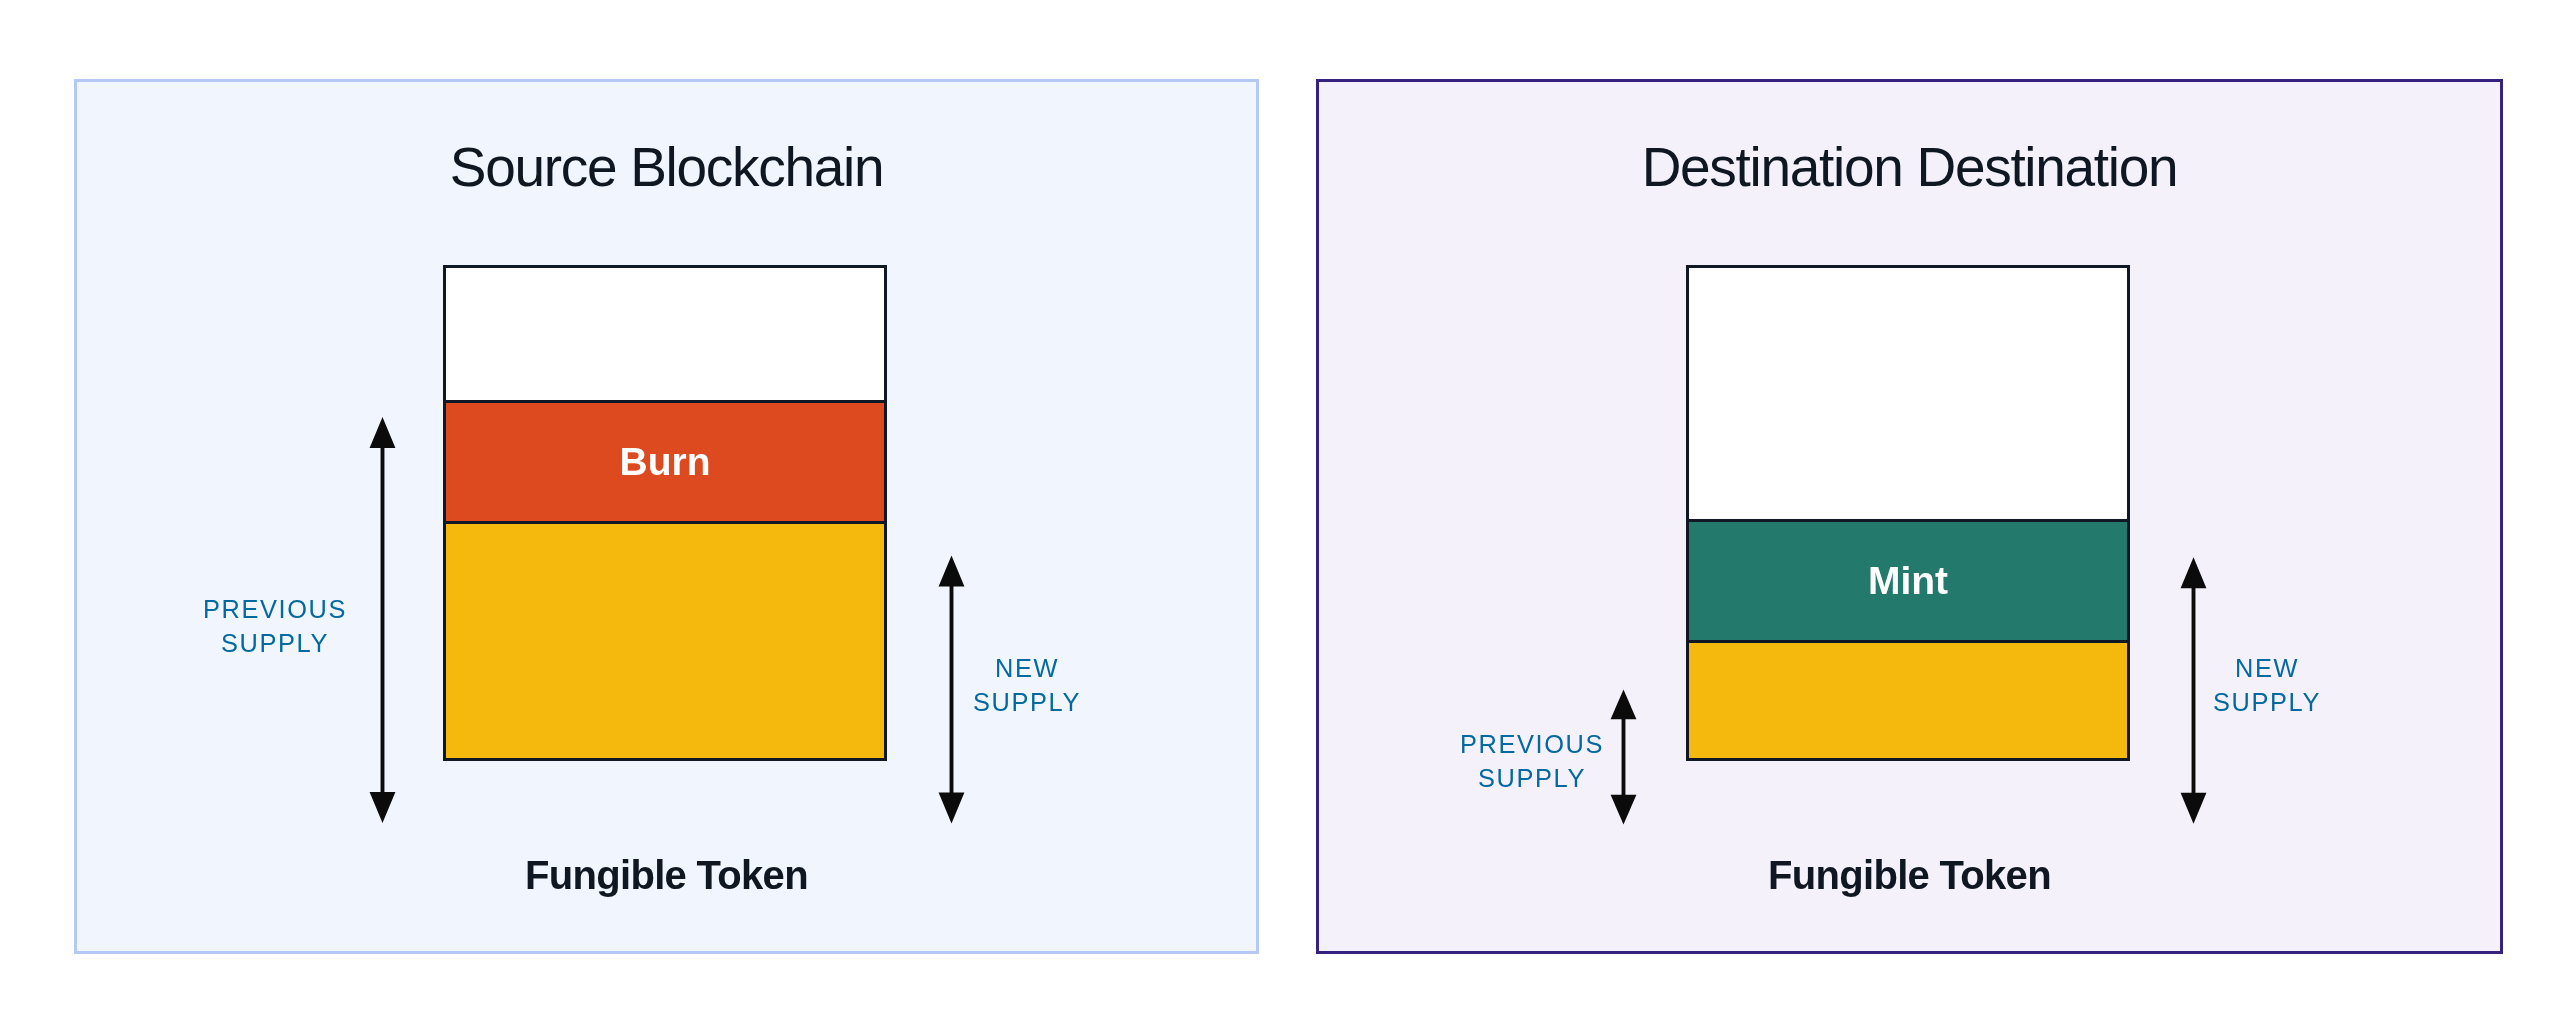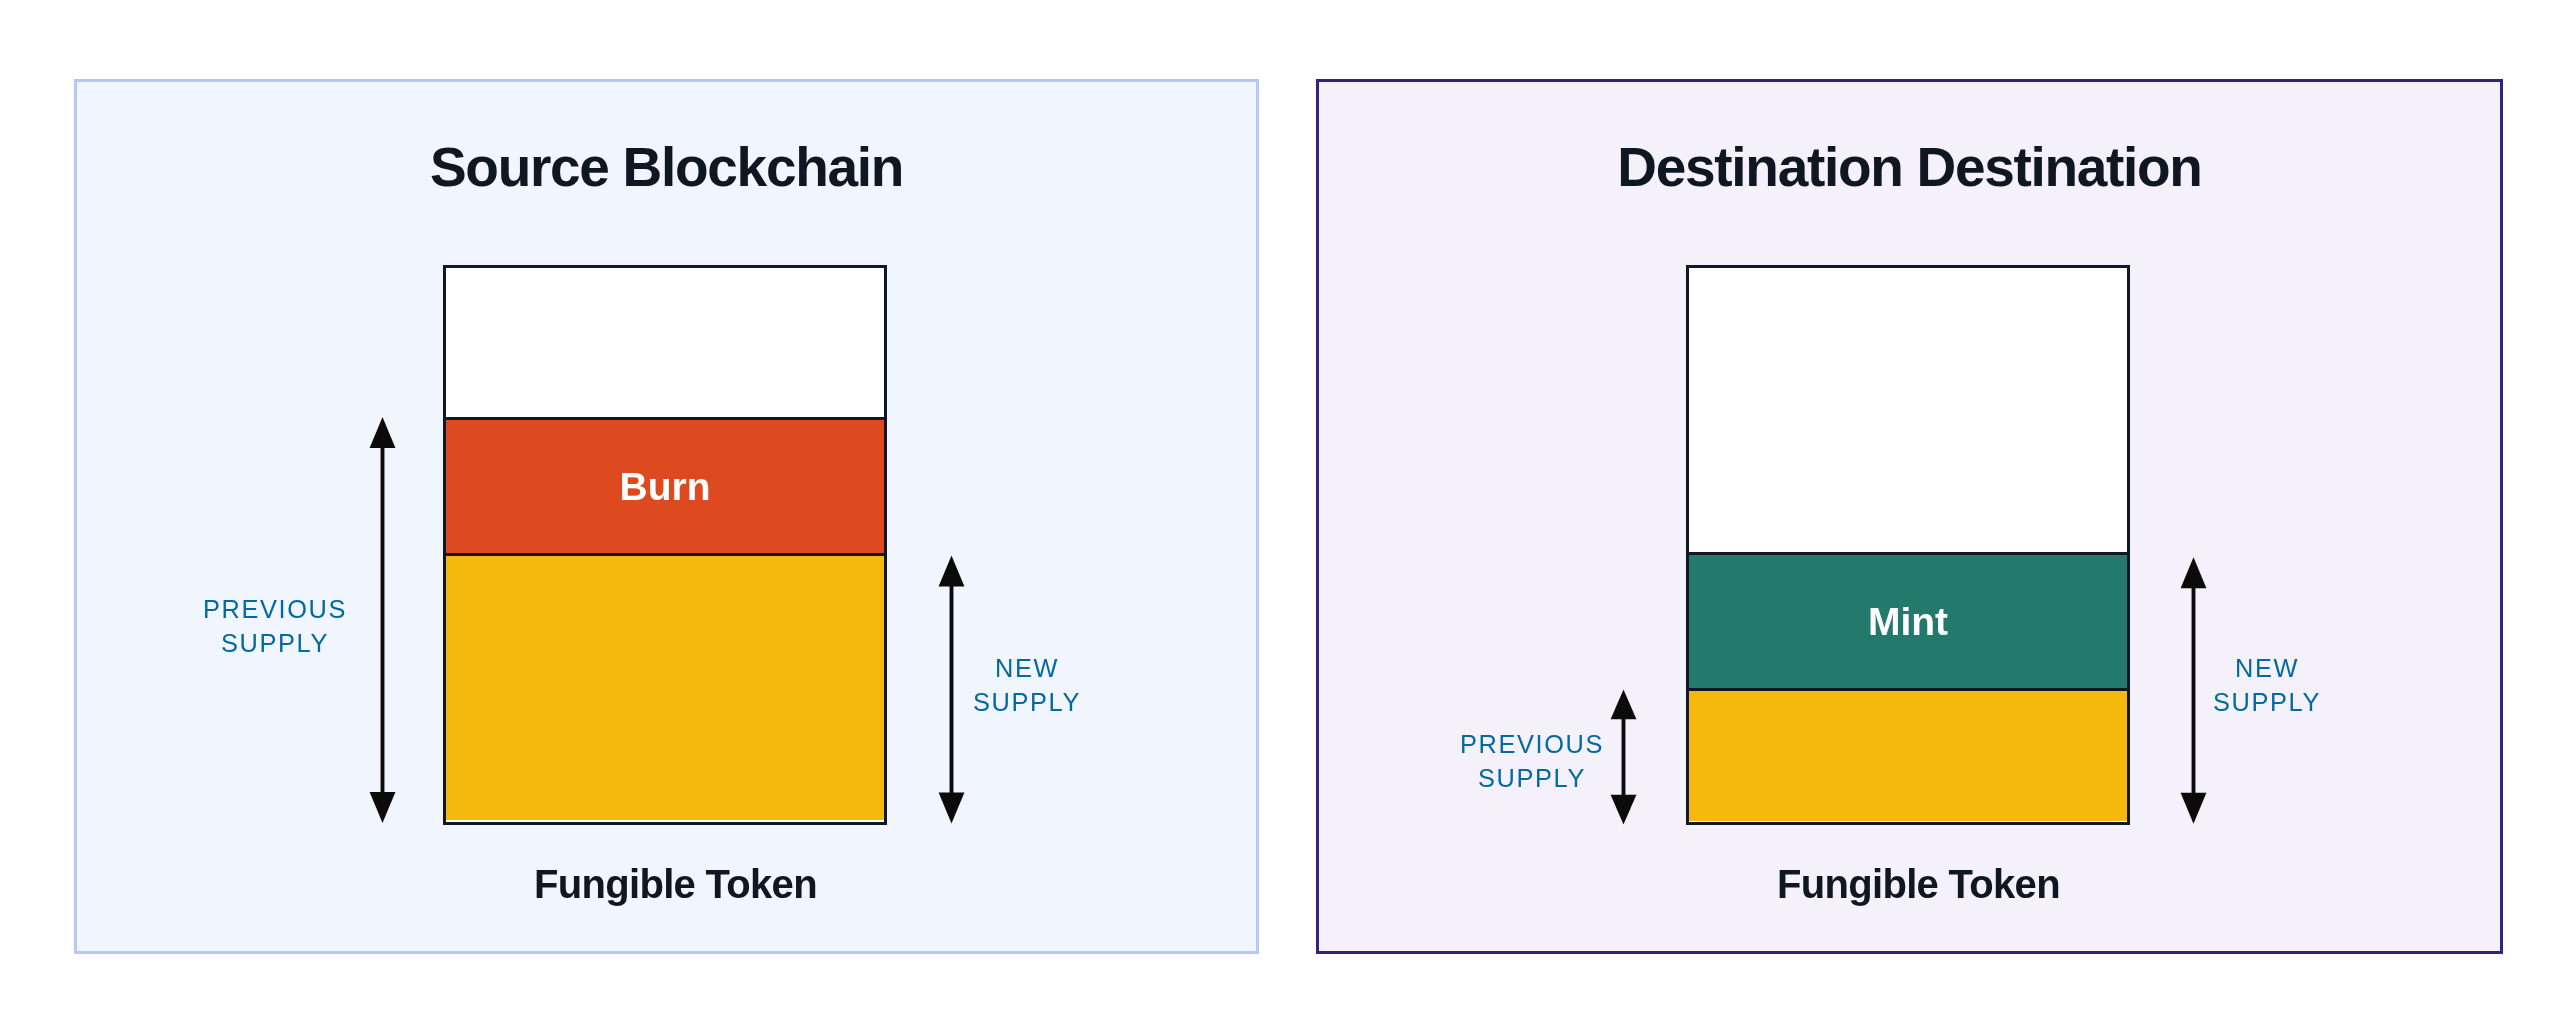--- a/index.html
+++ b/index.html
@@ -18,28 +18,28 @@
     border:3.9px solid transparent;
   }
   .panel.source{left:74px;width:1185px;}
   .panel.destination{left:1316px;width:1187px;}
   .panel-title{
     position:absolute;
     left:0;top:55px;width:100%;
     margin:0;
     text-align:center;
     font-size:55px;
-    font-weight:700;
+    font-weight:400;
     letter-spacing:-1.3px;
     color:#0F1722;
     line-height:1.1;
   }
   .token-bar{
     position:absolute;
-    width:444px;height:560px;
+    width:444px;height:496px;
     box-sizing:border-box;
     border:3.3px solid #101826;
     display:flex;
     flex-direction:column;
     background:#ffffff;
   }
   .panel.source .token-bar{left:366px;top:183px;}
   .panel.destination .token-bar{left:367px;top:183px;}
   .bar-segment{
     box-sizing:border-box;
@@ -67,21 +67,21 @@
     text-align:center;
     font-size:25.4px;
     font-weight:500;
     letter-spacing:1.6px;
     line-height:1.32;
     color:#0369a1;
   }
   .token-label{
     position:absolute;
     left:0;top:771px;width:100%;
-    margin:9px;
+    margin:0;
     text-align:center;
     font-size:40px;
     font-weight:700;
     letter-spacing:-0.7px;
     color:#0F1722;
   }
   .v-arrow{position:absolute;}
   .v-arrow svg{display:block;}
 </style>
 </head>

